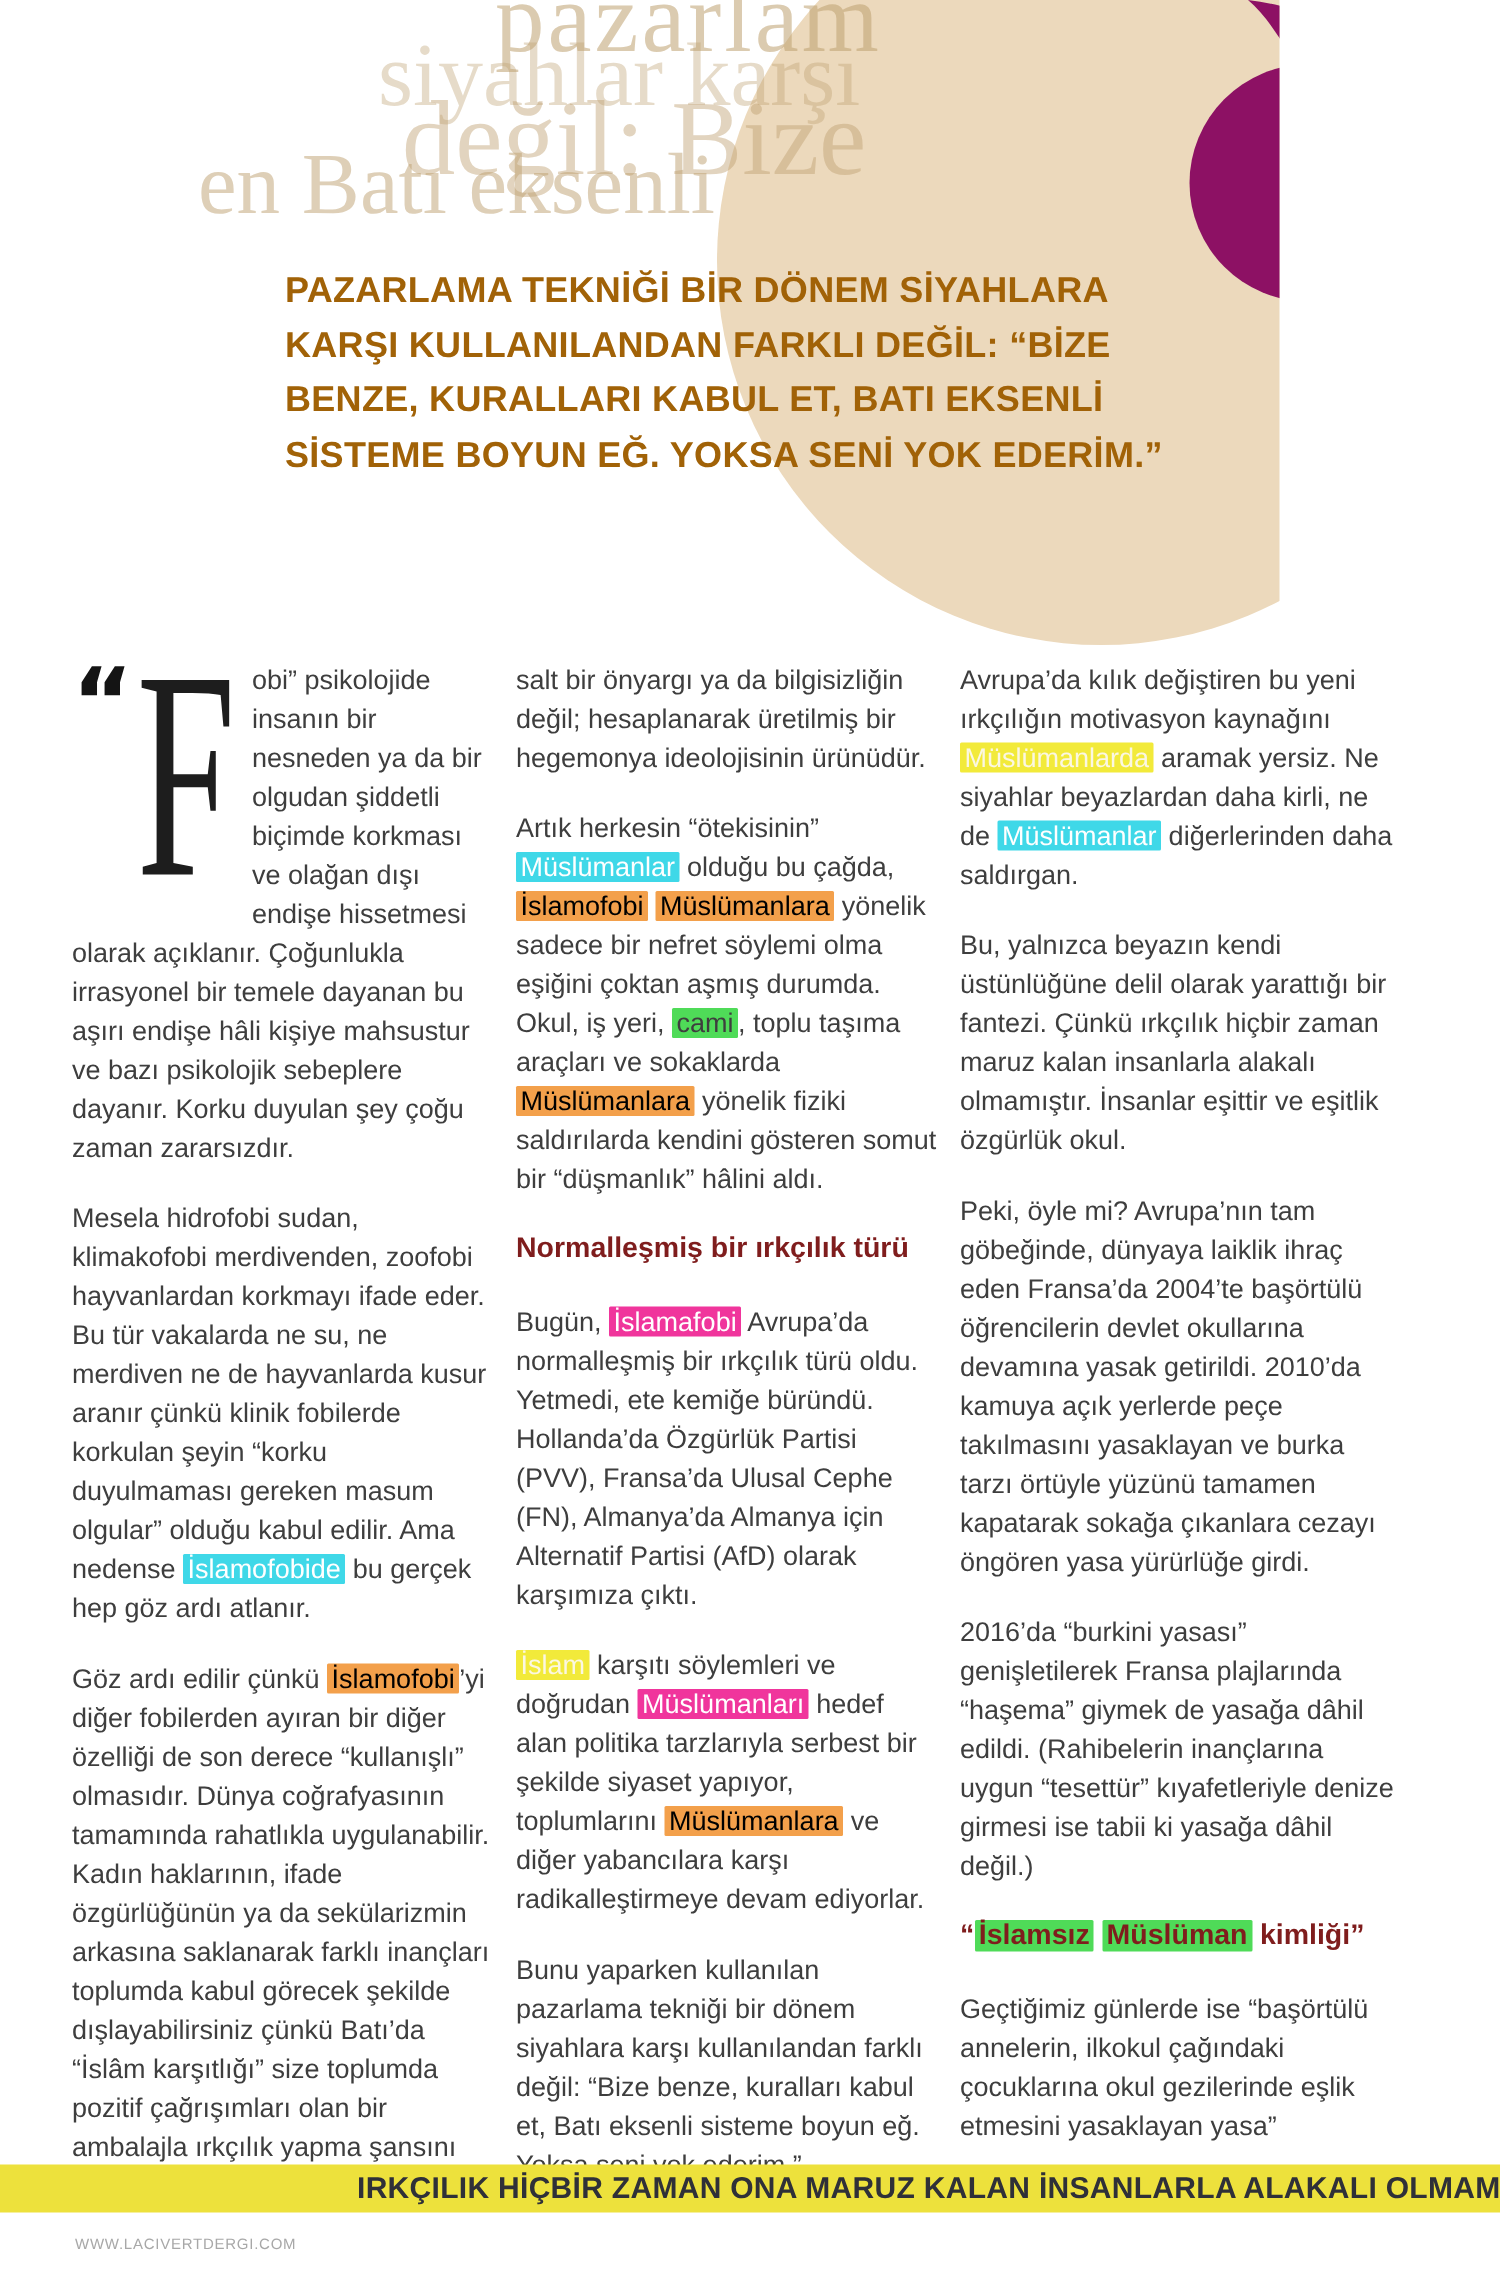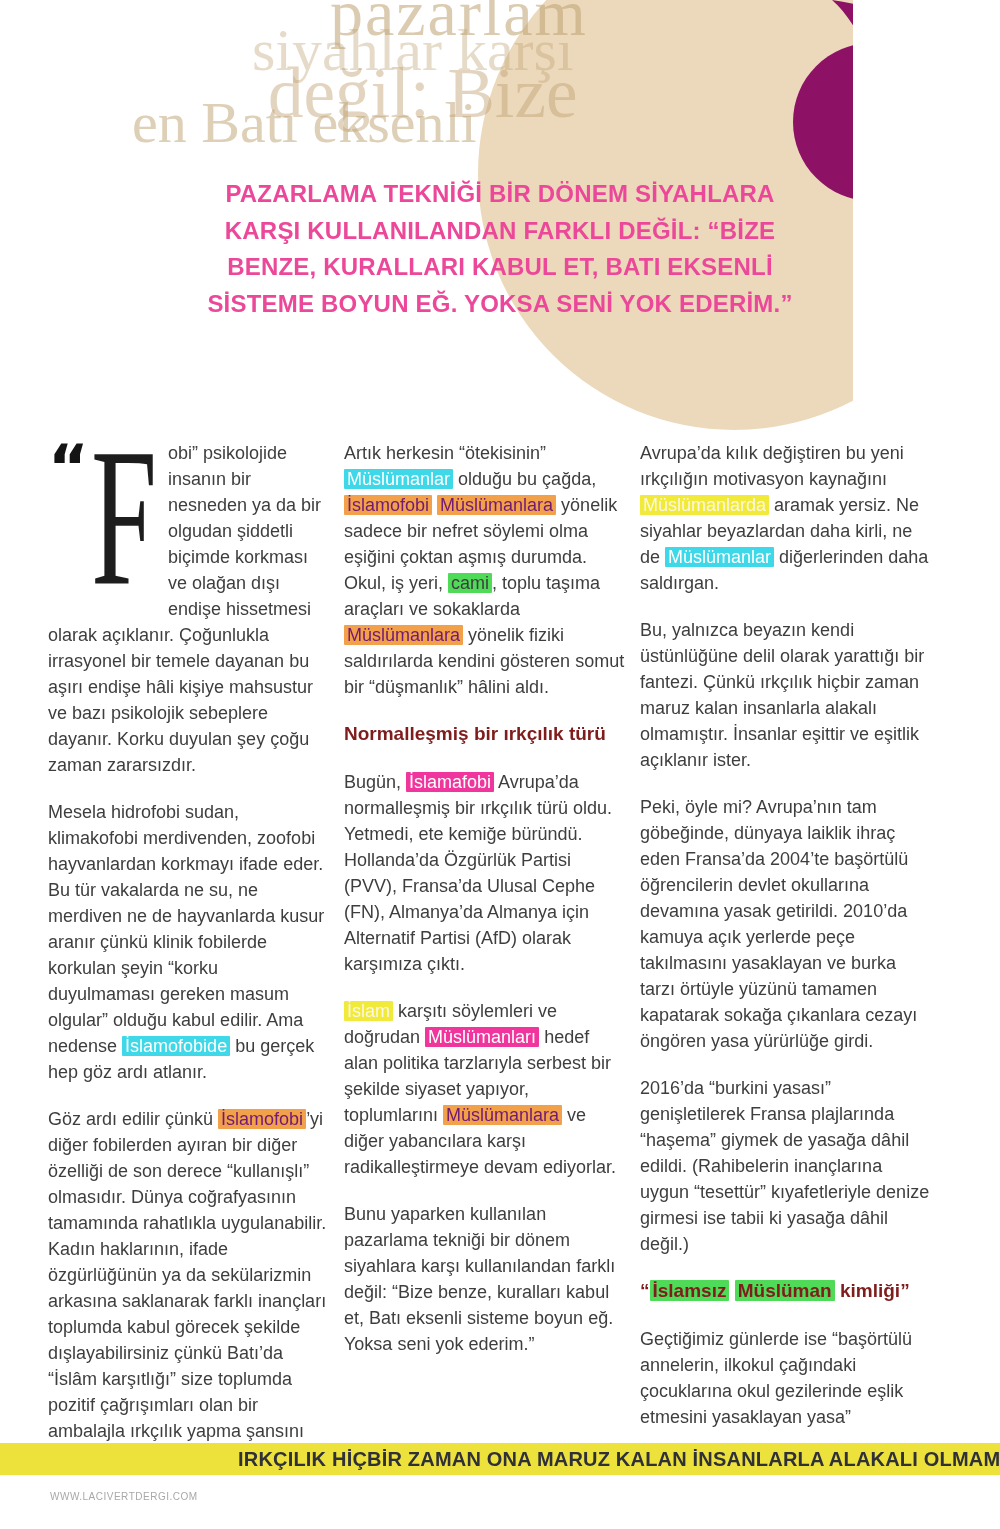--- a/index.html
+++ b/index.html
@@ -15,33 +15,33 @@
   .g1{left:252px;top:20px;font-size:60px;color:rgba(190,160,112,.38)}
   .g2{left:268px;top:58px;font-size:71px;color:rgba(190,160,112,.45)}
   .g3{left:132px;top:94px;font-size:58px;color:rgba(190,160,112,.5)}
   .g4{left:928px;top:-8px;font-size:50px}
   .g5{left:952px;top:42px;font-size:50px}
   .g6{left:952px;top:88px;font-size:50px}
   .g7{left:956px;top:132px;font-size:50px}
   .comma-svg{position:absolute;left:740px;top:0;width:260px;height:260px}
   
   .headline{
-    position:absolute;left:190px;top:176px;width:620px;text-align:center;
-    color:#ec4899;font-weight:700;font-size:24px;line-height:36.5px;letter-spacing:.2px;
+    position:absolute;left:190px;top:176px;width:620px;
+    color:#a16207;font-weight:700;font-size:24px;line-height:36.5px;letter-spacing:.2px;
   }
   
   .col{position:absolute;top:440px;width:281px;color:#3E3E3E;font-size:18px;line-height:26px}
   .c0{left:48px}
   .c1{left:344px}
   .c2{left:640px;width:292px}
   .col p{margin:0 0 21px 0}
   .col h3{font-size:19px;line-height:26px;margin:5px 0 22px 0;color:#7f1d1d;font-weight:700}
   .mark{padding:0 3px;border-radius:1px}
   .hl-cyan{background:#3FD8E8;color:#ffffff}
-  .hl-orange{background:#F3A04B;color:#701a75}
+  .hl-orange{background:#F3A04B;color:#000000}
   .hl-pink{background:#F0359C;color:#ffffff}
   .hl-yellow{background:#F2EA3A;color:#fbf7e2}
   .hl-green{background:#4FDB58;color:inherit}
   
   .dropwrap{float:left;width:116px;height:156px;display:flex;align-items:flex-start;margin:2px 4px 0 0}
   .bigquote{font-family:"DejaVu Sans", sans-serif;font-weight:700;font-size:62px;line-height:52px;color:#141414;margin-right:2px}
   .dropletter{
     font-family:"Liberation Serif", serif;font-size:198px;line-height:150px;color:#1d1d1d;
     transform:scaleX(.6);transform-origin:left top;display:inline-block;
   }
@@ -84,29 +84,30 @@
 <main>
   <div class="col c0">
       <p><span class="dropwrap">
           <span class="bigquote">“</span>
           <span class="dropletter">F</span>
         </span><span>obi” psikolojide insanın bir nesneden ya da bir olgudan şiddetli biçimde korkması ve olağan dışı endişe hissetmesi olarak açıklanır. Çoğunlukla irrasyonel bir temele dayanan bu aşırı endişe hâli kişiye mahsustur ve bazı psikolojik sebeplere dayanır. Korku duyulan şey çoğu zaman zararsızdır.</span></p>
       <p><span>Mesela hidrofobi sudan, klimakofobi merdivenden, zoofobi hayvanlardan korkmayı ifade eder. Bu tür vakalarda ne su, ne merdiven ne de hayvanlarda kusur aranır çünkü klinik fobilerde korkulan şeyin “korku duyulmaması gereken masum olgular” olduğu kabul edilir. Ama nedense </span><span class="mark hl-cyan">İslamofobide</span><span> bu gerçek hep göz ardı atlanır.</span></p>
       <p><span>Göz ardı edilir çünkü </span><span class="mark hl-orange">İslamofobi</span><span>’yi diğer fobilerden ayıran bir diğer özelliği de son derece “kullanışlı” olmasıdır. Dünya coğrafyasının tamamında rahatlıkla uygulanabilir. Kadın haklarının, ifade özgürlüğünün ya da sekülarizmin arkasına saklanarak farklı inançları toplumda kabul görecek şekilde dışlayabilirsiniz çünkü Batı’da “İslâm karşıtlığı” size toplumda pozitif çağrışımları olan bir ambalajla ırkçılık yapma şansını tanır. Öyle</span></p>
     </div>
   <div class="col c1">
+      <p><span>salt bir önyargı ya da bilgisizliğin değil; hesaplanarak üretilmiş bir hegemonya ideolojisinin ürünüdür.</span></p>
       <p><span>Artık herkesin “ötekisinin” </span><span class="mark hl-cyan">Müslümanlar</span><span> olduğu bu çağda, </span><span class="mark hl-orange">İslamofobi</span><span> </span><span class="mark hl-orange">Müslümanlara</span><span> yönelik sadece bir nefret söylemi olma eşiğini çoktan aşmış durumda. Okul, iş yeri, </span><span class="mark hl-green">cami</span><span>, toplu taşıma araçları ve sokaklarda </span><span class="mark hl-orange">Müslümanlara</span><span> yönelik fiziki saldırılarda kendini gösteren somut bir “düşmanlık” hâlini aldı.</span></p>
       <h3><span>Normalleşmiş bir ırkçılık türü</span></h3>
       <p><span>Bugün, </span><span class="mark hl-pink">İslamafobi</span><span> Avrupa’da normalleşmiş bir ırkçılık türü oldu. Yetmedi, ete kemiğe büründü. Hollanda’da Özgürlük Partisi (PVV), Fransa’da Ulusal Cephe (FN), Almanya’da Almanya için Alternatif Partisi (AfD) olarak karşımıza çıktı.</span></p>
       <p><span class="mark hl-yellow">İslam</span><span> karşıtı söylemleri ve doğrudan </span><span class="mark hl-pink">Müslümanları</span><span> hedef alan politika tarzlarıyla serbest bir şekilde siyaset yapıyor, toplumlarını </span><span class="mark hl-orange">Müslümanlara</span><span> ve diğer yabancılara karşı radikalleştirmeye devam ediyorlar.</span></p>
       <p><span>Bunu yaparken kullanılan pazarlama tekniği bir dönem siyahlara karşı kullanılandan farklı değil: “Bize benze, kuralları kabul et, Batı eksenli sisteme boyun eğ. Yoksa seni yok ederim.”</span></p>
     </div>
   <div class="col c2">
       <p><span>Avrupa’da kılık değiştiren bu yeni ırkçılığın motivasyon kaynağını </span><span class="mark hl-yellow">Müslümanlarda</span><span> aramak yersiz. Ne siyahlar beyazlardan daha kirli, ne de </span><span class="mark hl-cyan">Müslümanlar</span><span> diğerlerinden daha saldırgan.</span></p>
-      <p><span>Bu, yalnızca beyazın kendi üstünlüğüne delil olarak yarattığı bir fantezi. Çünkü ırkçılık hiçbir zaman maruz kalan insanlarla alakalı olmamıştır. İnsanlar eşittir ve eşitlik açıklanır ister.</span></p>
+      <p><span>Bu, yalnızca beyazın kendi üstünlüğüne delil olarak yarattığı bir fantezi. Çünkü ırkçılık hiçbir zaman maruz kalan insanlarla alakalı olmamıştır. İnsanlar eşittir ve eşitlik özgürlük okul.</span></p>
       <p><span>Peki, öyle mi? Avrupa’nın tam göbeğinde, dünyaya laiklik ihraç eden Fransa’da 2004’te başörtülü öğrencilerin devlet okullarına devamına yasak getirildi. 2010’da kamuya açık yerlerde peçe takılmasını yasaklayan ve burka tarzı örtüyle yüzünü tamamen kapatarak sokağa çıkanlara cezayı öngören yasa yürürlüğe girdi.</span></p>
       <p><span>2016’da “burkini yasası” genişletilerek Fransa plajlarında “haşema” giymek de yasağa dâhil edildi. (Rahibelerin inançlarına uygun “tesettür” kıyafetleriyle denize girmesi ise tabii ki yasağa dâhil değil.)</span></p>
       <h3><span>“</span><span class="mark hl-green">İslamsız</span><span> </span><span class="mark hl-green">Müslüman</span><span> kimliği”</span></h3>
       <p><span>Geçtiğimiz günlerde ise “başörtülü annelerin, ilkokul çağındaki çocuklarına okul gezilerinde eşlik etmesini yasaklayan yasa”</span></p>
     </div>
 </main>
 
 <div class="banner">
   <span>IRKÇILIK HİÇBİR ZAMAN ONA MARUZ KALAN İNSANLARLA ALAKALI OLMAMIŞTIR</span>
 </div>

